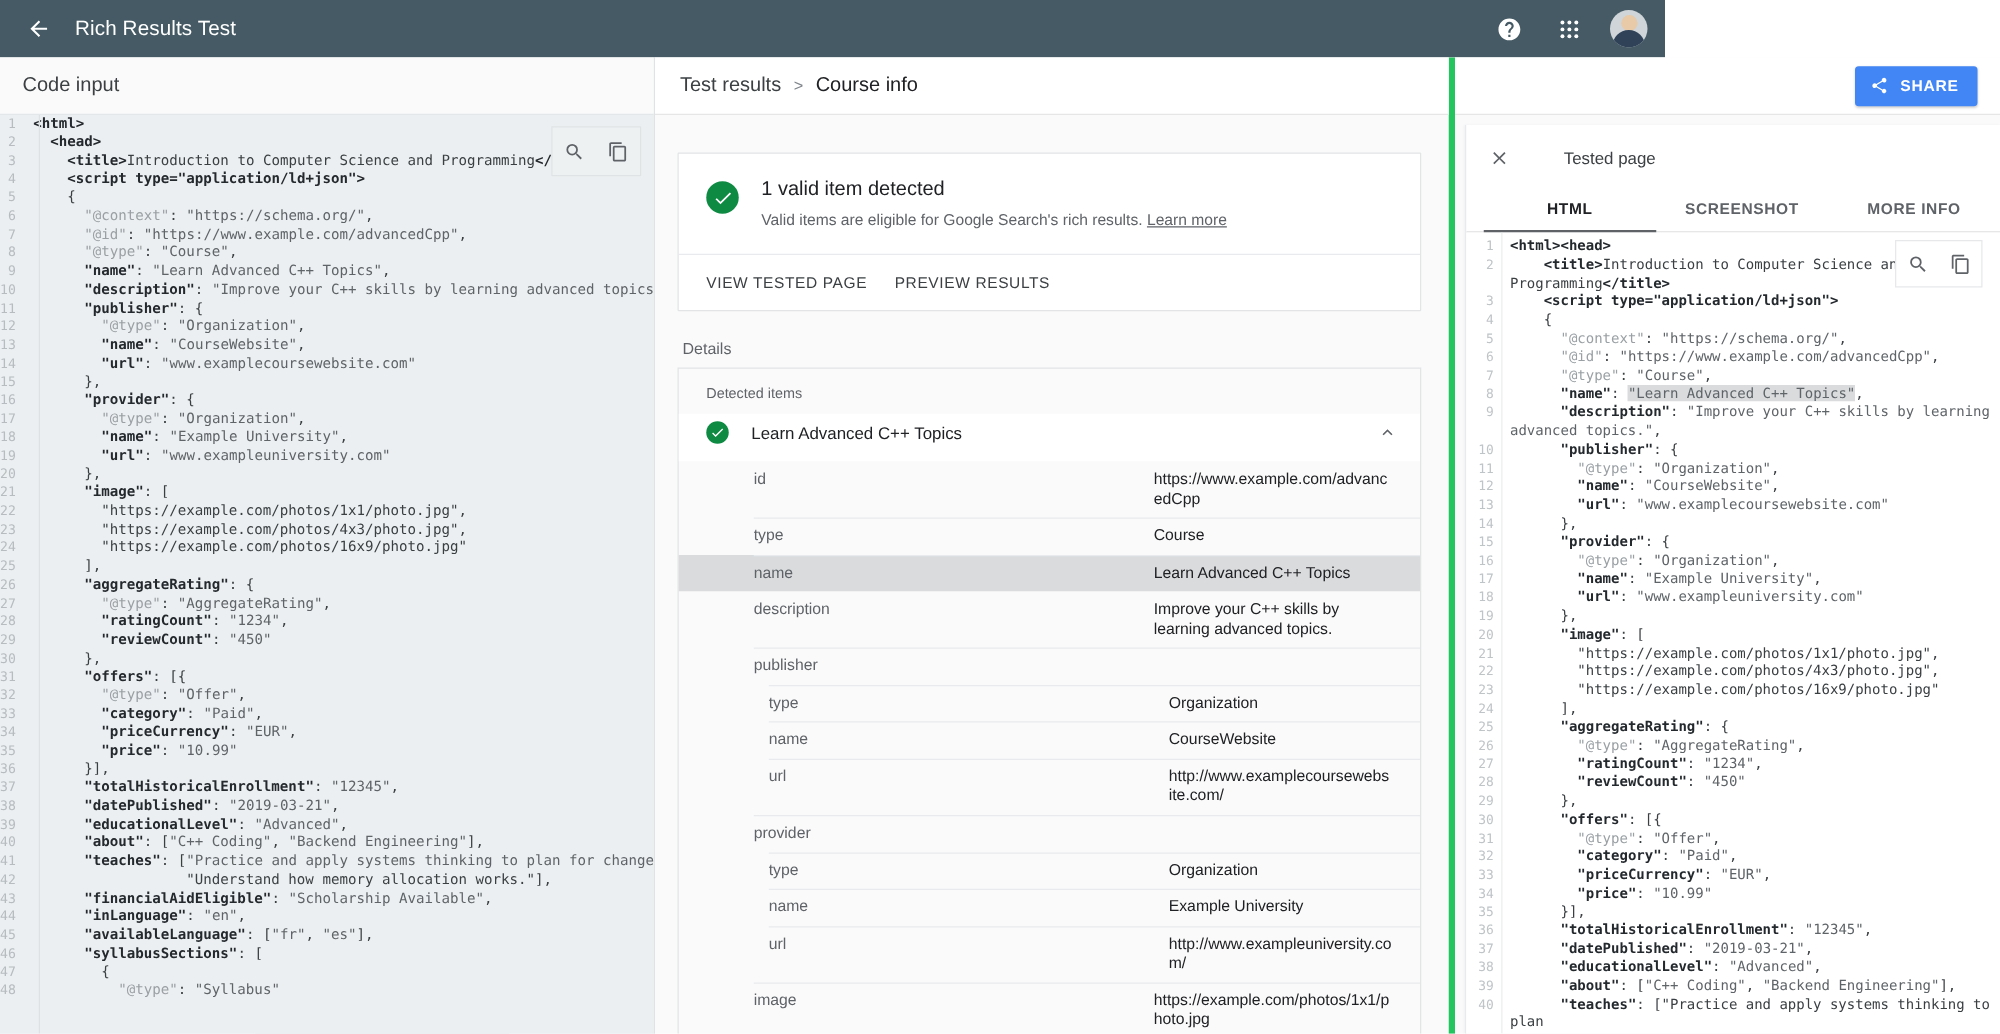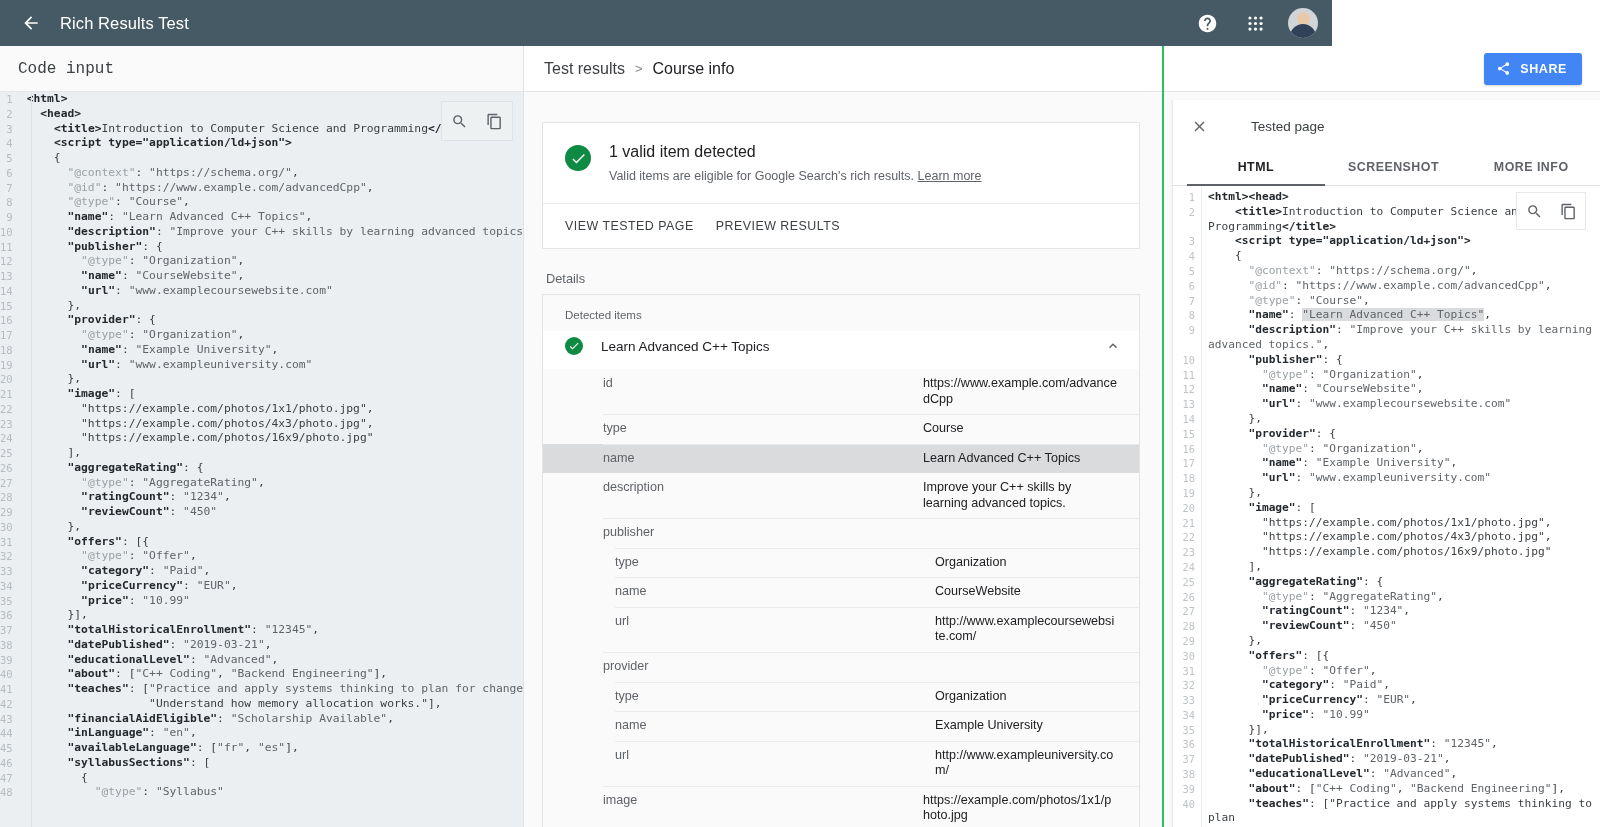--- a/index.html
+++ b/index.html
@@ -50,21 +50,21 @@
     display: flex; align-items: stretch;
   }
 
   
   .leftpane {
     width: 524px; flex: none; background: #eceff1; position: relative;
     display: flex; flex-direction: column; border-right: 1px solid #dfe3e5;
   }
   .left-header {
     height: 46px; flex: none; background: #fafafa; display: flex;
-    align-items: center; padding-left: 18px; border-bottom: 1px solid #e4e7e9; font-family: Liberation Mono, monospace;
+    align-items: center; padding-left: 18px; border-bottom: 1px solid #e4e7e9;
   }
   .left-header-title { font-size: 16px; color: #3c4043; }
   .code-wrap {
     flex: 1 1 auto; position: relative; overflow: hidden; background: #eceff1;
   }
   .code-gutter-line {
     position: absolute; top: 0; bottom: 0; left: 31px; width: 1px;
     background: #dde1e3;
   }
   .code-table { width: 100%; border-collapse: collapse; }
@@ -88,21 +88,21 @@
   .code-float {
     position: absolute; top: 9px; right: 10px; width: 72px; height: 40px;
     background: #eef1f2; border: 1px solid #e0e3e5; display: flex;
     align-items: center; justify-content: space-around; z-index: 5;
   }
   .code-float .ic { cursor: pointer; display: flex; }
 
   
   .centerpane {
     width: 640px; flex: none; display: flex; flex-direction: column;
-    background: #fafafa; border-right: 2px solid #22c55e;
+    background: #fafafa; border-right: 5px solid #22c55e;
   }
   .center-header {
     height: 46px; flex: none; background: #ffffff; display: flex;
     align-items: center; padding-left: 20px; border-bottom: 1px solid #e6e6e6;
   }
   .crumb { font-size: 16px; color: #3c4043; cursor: pointer; }
   .crumb.active { color: #202124; }
   .crumb-sep { margin: 0 10px; color: #80868b; font-size: 13px; }
 
   .center-scroll {

